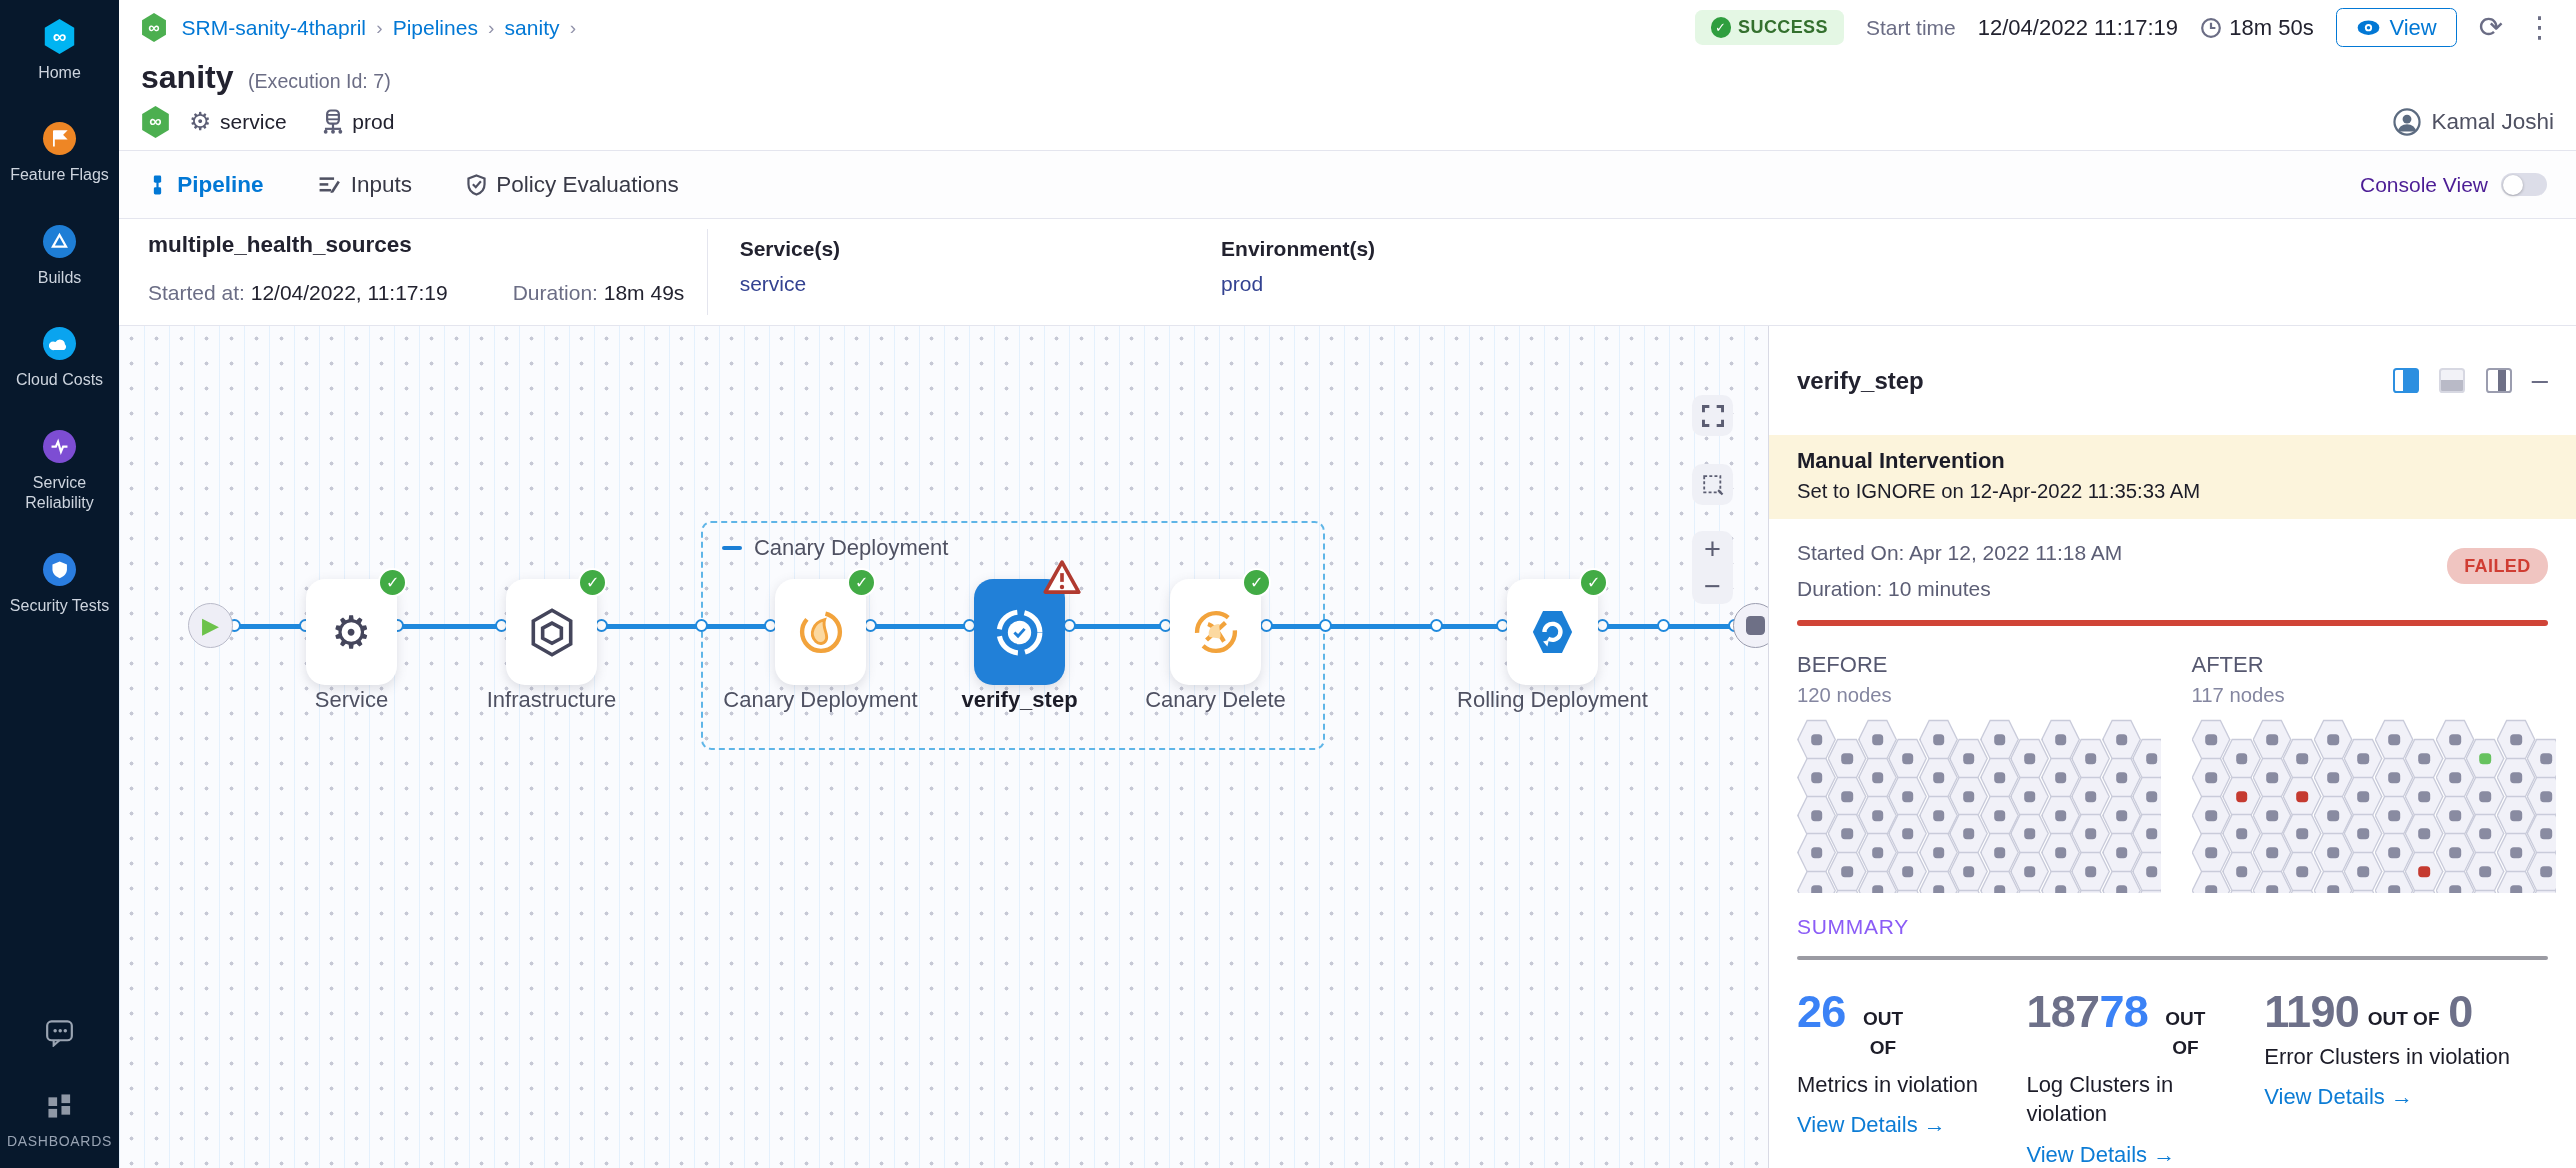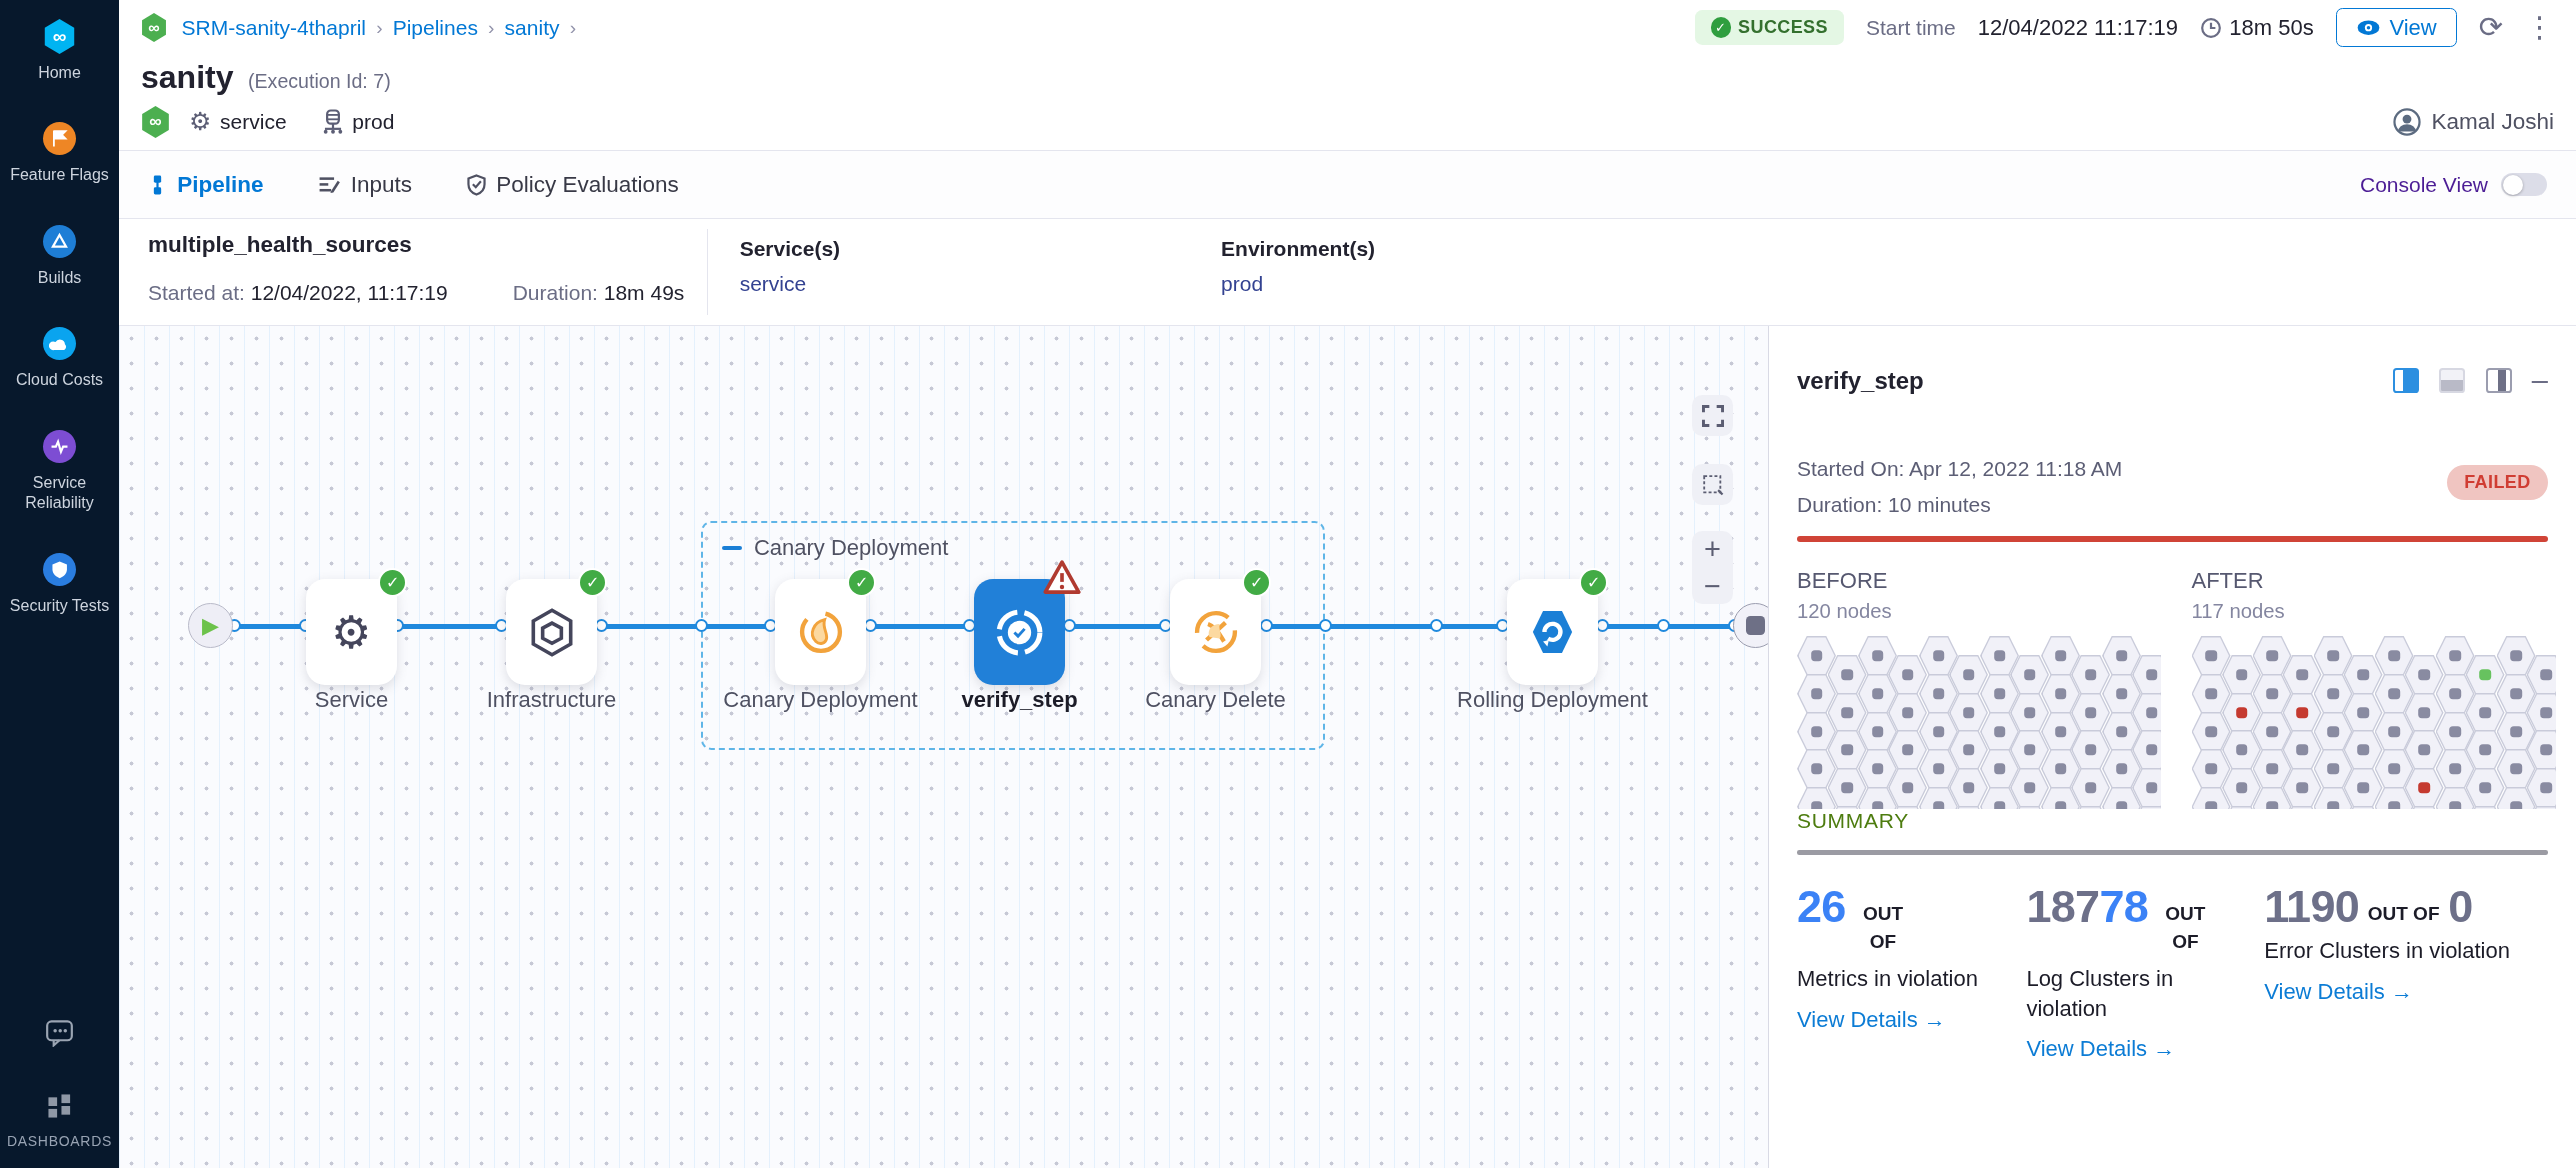--- a/index.html
+++ b/index.html
@@ -118,21 +118,21 @@
                   font-size:18px; font-weight:bold; letter-spacing:0.4px; padding:7.3px 17.4px; border-radius:17.4px; }
   .p-bar { height:6.5px; background:#d04437; border-radius:3.6px; margin:19px 0 26px; }
   .p-nodesets { display:flex; gap:30.5px;margin-top:11px; }
   .nodeset { width:364px; }
   .nodeset .h { font-size:22px; color:#565870; }
   .nodeset .sub { font-size:20.3px; color:#8486a0; margin:5.8px 0 11.6px; }
   .hexgrid { position:relative; width:364px; height:174px; overflow:hidden; }
   .hex { position:absolute; width:39px; height:42px; clip-path:polygon(25% 3%,75% 3%,100% 50%,75% 97%,25% 97%,0 50%); background:#c9cbda; }
   .hex .in { position:absolute; inset:1.5px; clip-path:polygon(25% 3%,75% 3%,100% 50%,75% 97%,25% 97%,0 50%); background:#f1f1f8; }
   .hex .dot { position:absolute; left:50%; top:50%; transform:translate(-50%,-50%); width:11.6px; height:11.6px; border-radius:3.6px; background:#898ba1; }
-  .p-sum-label { font-size:21px; color:#4d7c0f; letter-spacing:0.7px; }
+  .p-sum-label { margin-top:22px; font-size:21px; color:#8b5cf6; letter-spacing:0.7px; }
   .p-divider { height:4.4px; background:#9b9ba3; border-radius:2.2px; margin:17.4px 0 29px; }
   .p-summary { display:flex; }
   .sum-item { margin-right:25px; }
   .sum-item .numrow { line-height:1; }
   .big { font-size:45px; font-weight:bold; letter-spacing:-0.7px; }
   .big.red { color:#3b82f6; } .big.gray { color:#6d7089; }
   .outof { display:inline-block; width:60px; text-align:center; font-size:19px; font-weight:600; color:#1c1c28;
            vertical-align:top; padding-top:16px; line-height:1.5; margin-left:7.3px; }
   .outof.inline { width:auto; white-space:nowrap; margin:0 8.7px; }
   .sum-label { font-size:22px; color:#1c1c28; margin-top:7.3px; line-height:1.35; }
@@ -473,20 +473,24 @@
       <aside class="panel">
         <div class="p-head">
           <span class="p-title">verify_step</span>
           <div class="p-views">
             <div class="pv pv1"></div>
             <div class="pv pv2"></div>
             <div class="pv pv3"></div>
             <span class="pv-min">–</span>
           </div>
         </div>
+        <div class="p-banner">
+          <div class="bt">Manual Intervention</div>
+          <div class="bs">Set to IGNORE on 12-Apr-2022 11:35:33 AM</div>
+        </div>
         <div class="p-body">
           <div class="p-meta">
             <div class="m">Started On: Apr 12, 2022 11:18 AM</div>
             <div class="m">Duration: 10 minutes</div>
             <div class="badge-failed">FAILED</div>
           </div>
           <div class="p-bar"></div>
           <div class="p-nodesets">
             <div class="nodeset">
               <div class="h">BEFORE</div>

